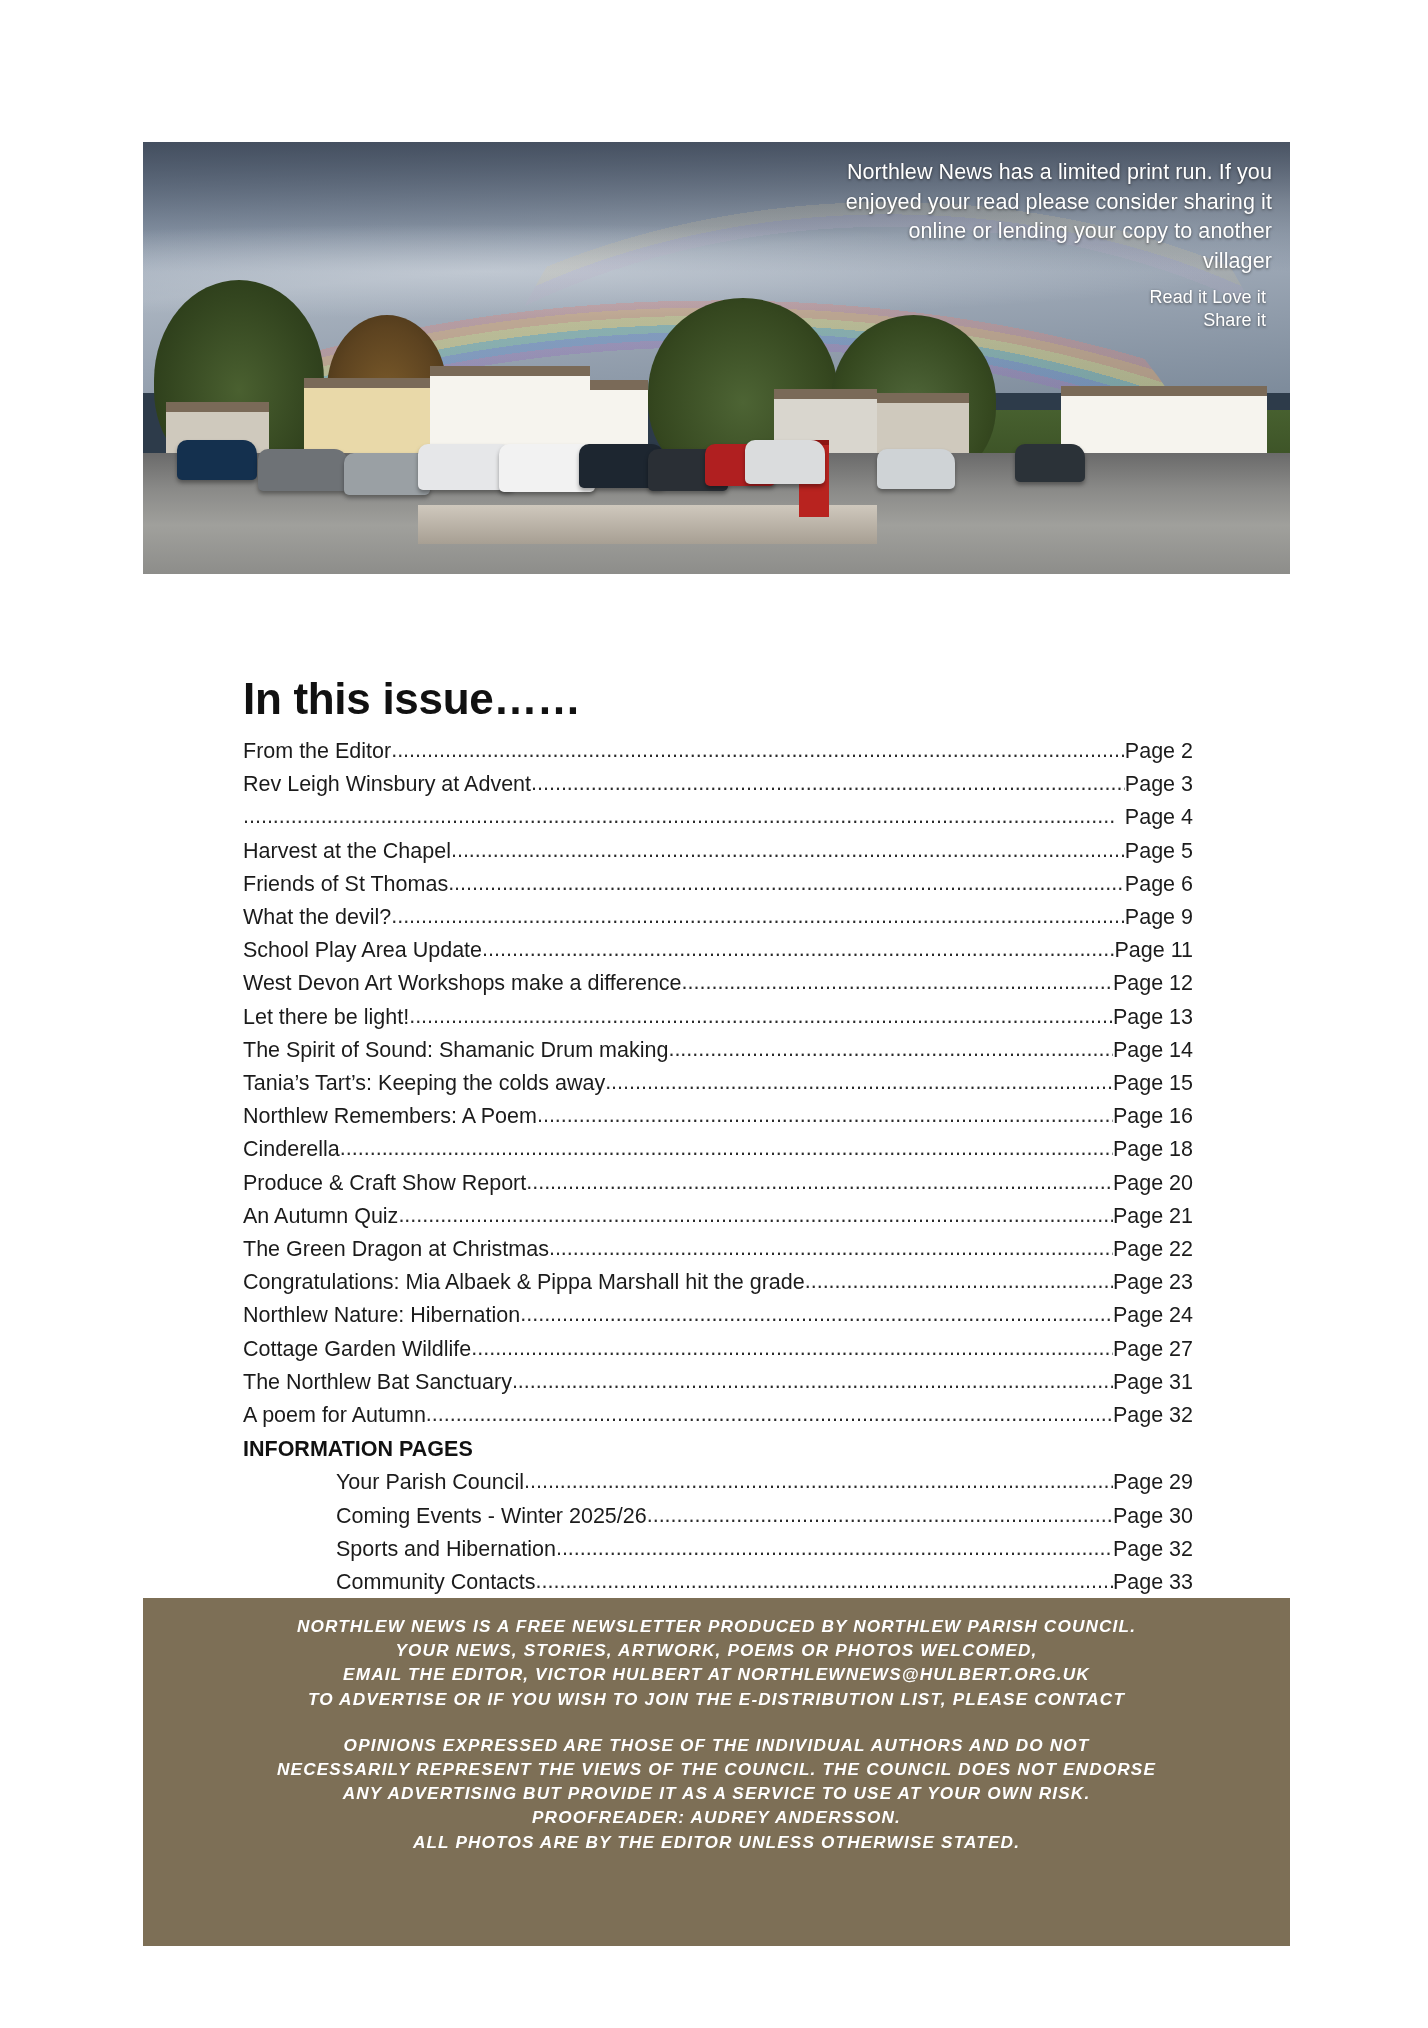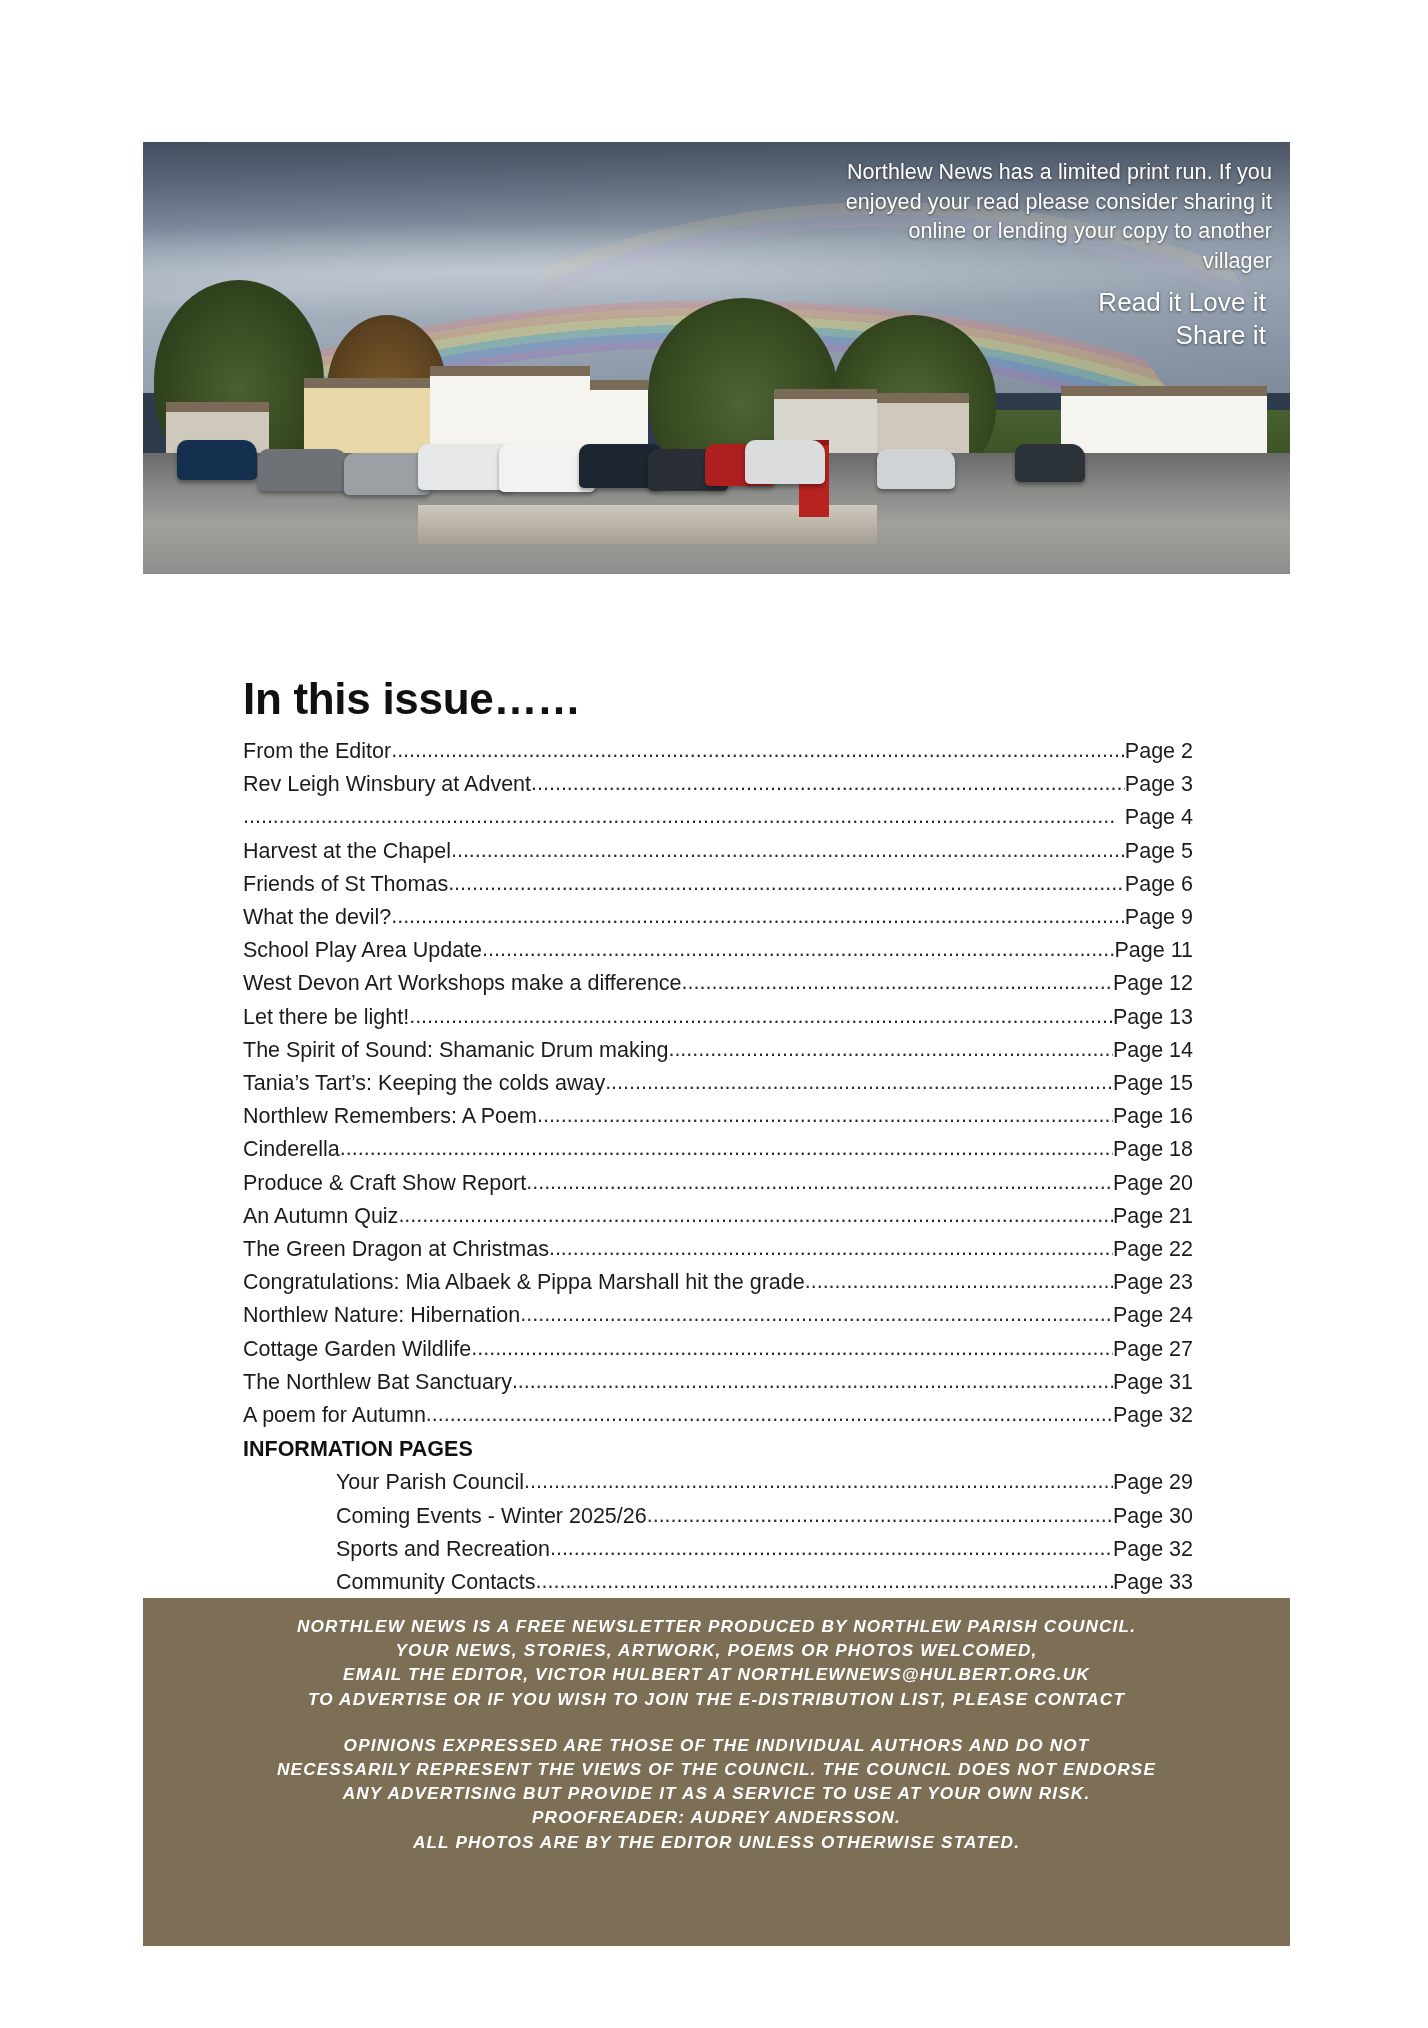--- a/index.html
+++ b/index.html
@@ -183,21 +183,21 @@
     width: 430px;
     color: #ffffff;
     text-align: right;
     font-size: 21.5px;
     line-height: 1.38;
     text-shadow: 0 1px 3px rgba(0,0,0,.55);
     letter-spacing: .1px;
   }
   .hero-slogan {
     margin-top: 9px;
-    font-size: 26px;
+    font-size: 18px;
     line-height: 1.28;
     padding-right: 6px;
   }
 
   
   .issue-title {
     position: absolute;
     left: 243px;
     top: 674px;
     font-size: 44px;
@@ -435,21 +435,21 @@
       <span class="t">Your Parish Council </span>
       <span class="dots">..................................................................................................................................................</span>
       <span class="p">Page 29</span>
     </div>
     <div class="toc-row toc-indent">
       <span class="t">Coming Events - Winter 2025/26</span>
       <span class="dots">..................................................................................................................................................</span>
       <span class="p">Page 30</span>
     </div>
     <div class="toc-row toc-indent">
-      <span class="t">Sports and Recreation </span>
+      <span class="t">Sports and Hibernation </span>
       <span class="dots">..................................................................................................................................................</span>
       <span class="p">Page 32</span>
     </div>
     <div class="toc-row toc-indent">
       <span class="t">Community Contacts</span>
       <span class="dots">..................................................................................................................................................</span>
       <span class="p">Page 33</span>
     </div>
   </div>
 

